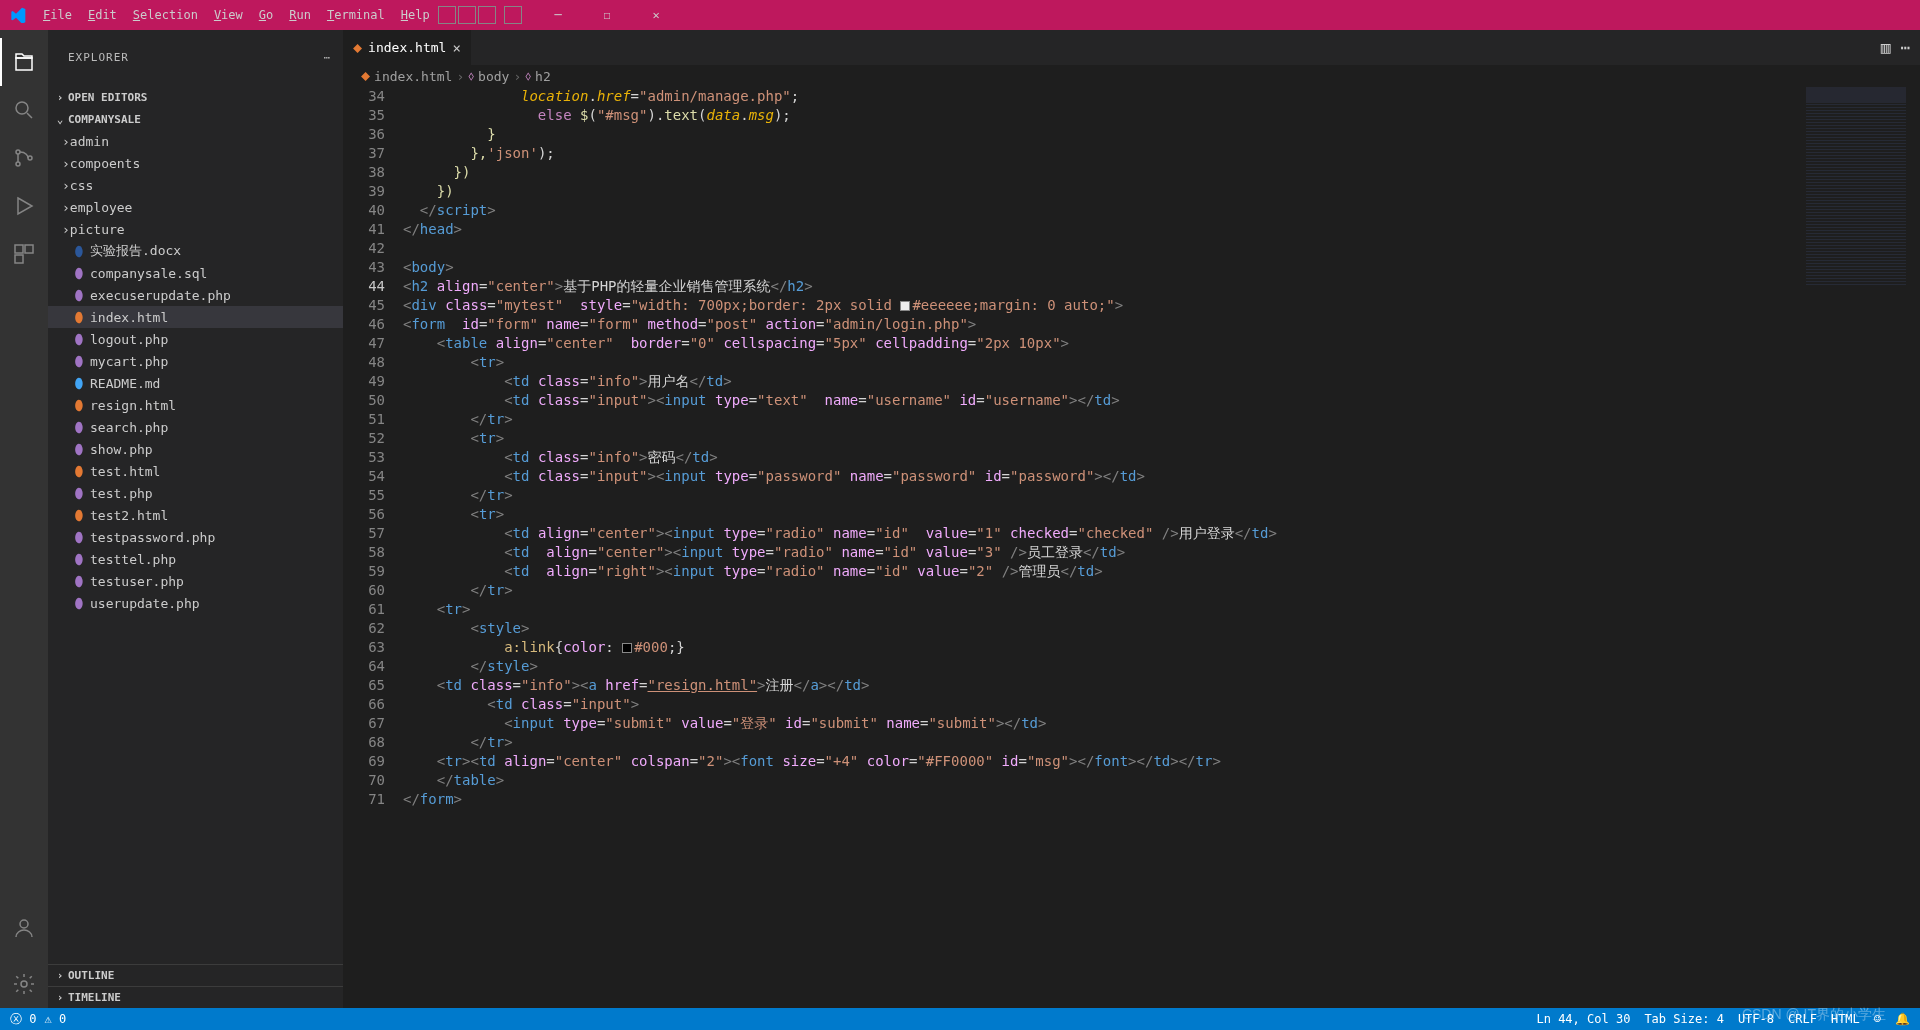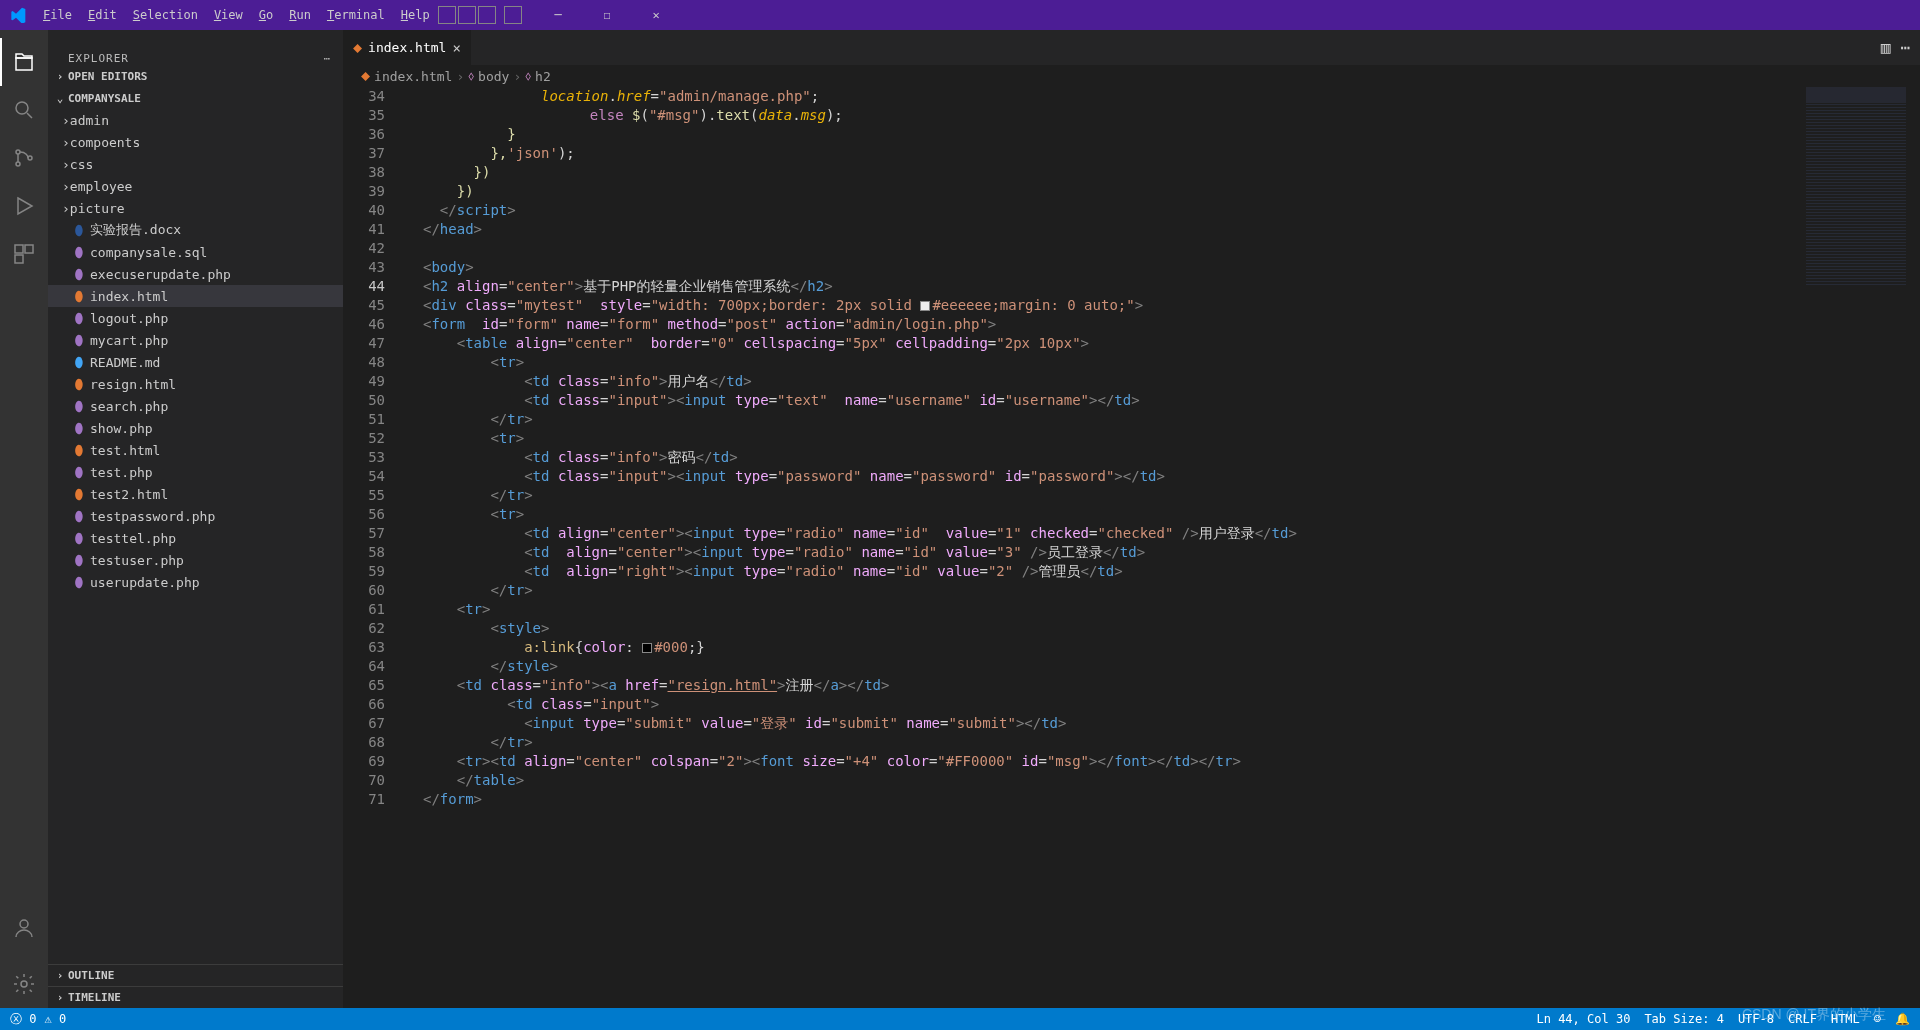--- a/index.html
+++ b/index.html
@@ -1,39 +1,39 @@
 <!DOCTYPE html>
 <html><head>
 <meta charset="utf-8">
 <style>
 *{margin:0;padding:0;box-sizing:border-box;font-family:"Segoe UI",Consolas,monospace;}
 body{background:#1e1e1e;color:#cccccc;overflow:hidden;width:1920px;height:1030px;position:relative;}
 
 
-.titlebar{height:30px;background:#4c1d95;display:flex;align-items:center;font-size:12px;}
+.titlebar{height:30px;background:#be185d;display:flex;align-items:center;font-size:12px;}
 .titlebar .logo{width:35px;display:flex;justify-content:center;align-items:center;}
 .menubar{display:flex;}
 .menubar span{padding:0 8px;cursor:pointer;}
 .menubar span u{text-decoration:underline;}
 .title-center{flex:1;text-align:center;color:#cccccc;}
 .title-controls{display:flex;align-items:center;gap:4px;padding-right:4px;}
 .title-controls .layout{display:flex;gap:2px;margin-right:10px;}
 .title-controls .layout span{width:18px;height:18px;border:1px solid #858585;display:inline-block;}
 .win-btn{width:45px;height:30px;display:flex;align-items:center;justify-content:center;color:#cccccc;}
 
 
 .activitybar{position:absolute;left:0;top:30px;bottom:22px;width:48px;background:#333333;display:flex;flex-direction:column;align-items:center;padding-top:8px;}
 .activitybar .ab-item{width:48px;height:48px;display:flex;align-items:center;justify-content:center;color:#858585;position:relative;}
 .activitybar .ab-item.active{color:#ffffff;}
 .activitybar .ab-item.active::before{content:"";position:absolute;left:0;top:0;bottom:0;width:2px;background:#ffffff;}
 .activitybar .ab-bottom{margin-top:auto;margin-bottom:8px;}
 
 
 .sidebar{position:absolute;left:48px;top:30px;bottom:22px;width:295px;background:#252526;display:flex;flex-direction:column;font-size:13px;}
-.sidebar-header{height:35px;display:flex;align-items:flex-end;justify-content:space-between;padding:0 12px 0 20px;color:#bbbbbb;font-size:11px;letter-spacing:1px;}
+.sidebar-header{height:35px;display:flex;align-items:flex-start;justify-content:space-between;padding:0 12px 0 20px;color:#bbbbbb;font-size:11px;letter-spacing:1px;margin-top:21px;}
 .section-title{height:22px;display:flex;align-items:center;padding-left:4px;color:#cccccc;font-weight:600;font-size:11px;cursor:pointer;}
 .section-title .chev{width:16px;text-align:center;}
 .tree{flex:1;overflow:hidden;}
 .tree-item{height:22px;display:flex;align-items:center;padding-left:20px;cursor:pointer;color:#cccccc;}
 .tree-item.folder{padding-left:14px;}
 .tree-item.selected{background:#37373d;}
 .tree-item .icon{width:22px;display:inline-flex;justify-content:center;font-size:14px;}
 .fi-php{color:#a074c4;}
 .fi-html{color:#e37933;}
 .fi-doc{color:#2b579a;}
@@ -41,35 +41,35 @@
 .section-bottom{border-top:1px solid #3c3c3c;}
 
 
 .editor{position:absolute;left:343px;right:0;top:30px;bottom:22px;background:#1e1e1e;display:flex;flex-direction:column;}
 .tabs{height:35px;background:#252526;display:flex;align-items:stretch;}
 .tab{display:inline-flex;align-items:center;padding:0 10px;background:#1e1e1e;color:#ffffff;font-size:13px;gap:6px;border-right:1px solid #252526;}
 .tab .close{color:#cccccc;font-size:14px;}
 .tabs-right{margin-left:auto;display:flex;align-items:center;gap:10px;padding-right:10px;color:#cccccc;}
 .breadcrumb{height:22px;display:flex;align-items:center;padding-left:18px;font-size:13px;color:#a0a0a0;gap:4px;}
 .breadcrumb .sep{color:#666;}
-.code-area{flex:1;display:flex;position:relative;font-family:Consolas,monospace;font-size:14px;line-height:19px;gap:20px;}
+.code-area{flex:1;display:flex;position:relative;font-family:Consolas,monospace;font-size:14px;line-height:19px;}
 .gutter{width:60px;text-align:right;color:#858585;padding-right:18px;padding-top:0;user-select:none;}
 .gutter div{height:19px;}
 .gutter .cur{color:#c6c6c6;}
 .code{flex:1;white-space:pre;color:#d4d4d4;}
 .code div{height:19px;}
 .minimap{position:absolute;right:14px;top:0;width:100px;height:200px;background:linear-gradient(#2a2d3a 0%,#2a2d3a 8%,transparent 8%),repeating-linear-gradient(#1e1e1e 0,#1e1e1e 2px,#2a3040 2px,#2a3040 3px);opacity:.7;}
 
 
 .t-tag{color:#569cd6;}
 .t-attr{color:#f0abfc;}
 .t-str{color:#ce9178;}
 .t-txt{color:#d4d4d4;}
 .t-pun{color:#808080;}
-.t-kw{color:#c586c0;margin-left:32px;}
+.t-kw{color:#c586c0;}
 .t-fn{color:#dcdcaa;}
 .t-var{color:#eab308;font-style:italic;}
 .t-cm{color:#6a9955;}
 .t-sel{color:#d7ba7d;}
 .swatch{display:inline-block;width:10px;height:10px;border:1px solid #888;background:#eeeeee;vertical-align:middle;margin-right:2px;}
 .swatch.black{background:#000;}
 .underline{text-decoration:underline;}
 
 
 .statusbar{position:absolute;left:0;right:0;bottom:0;height:22px;background:#007acc;color:#ffffff;display:flex;align-items:center;font-size:12px;padding:0 10px;}

